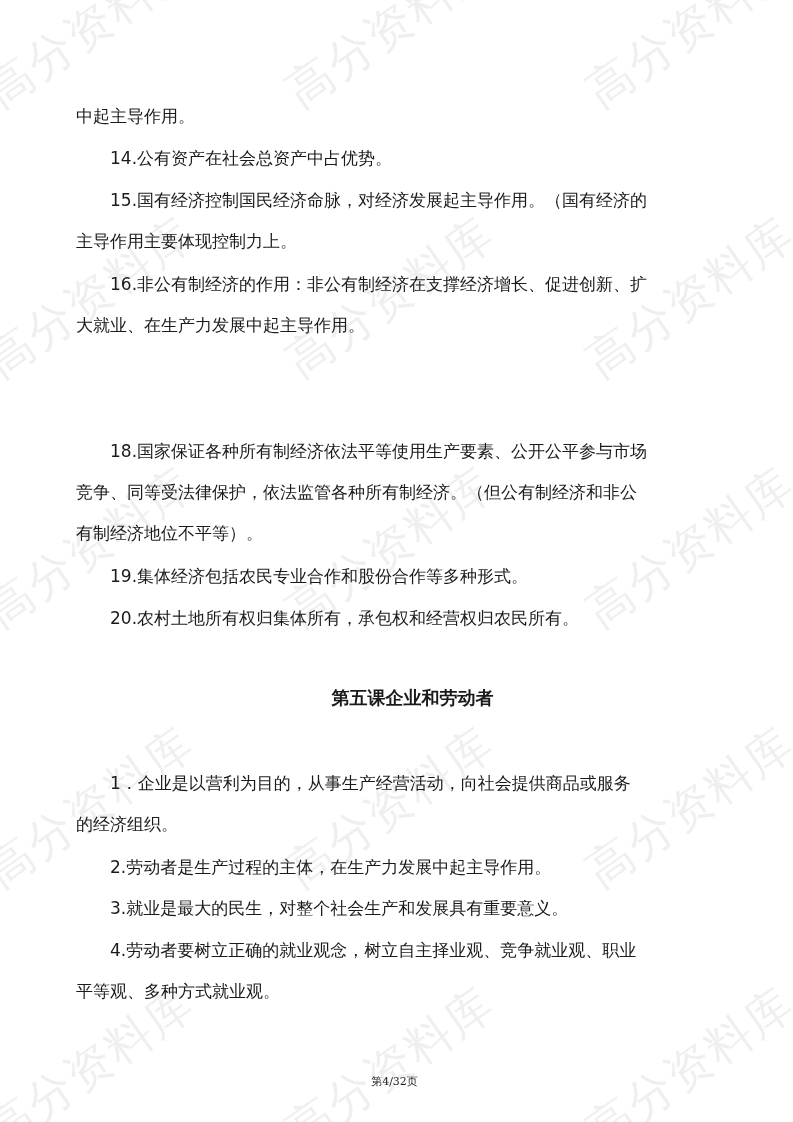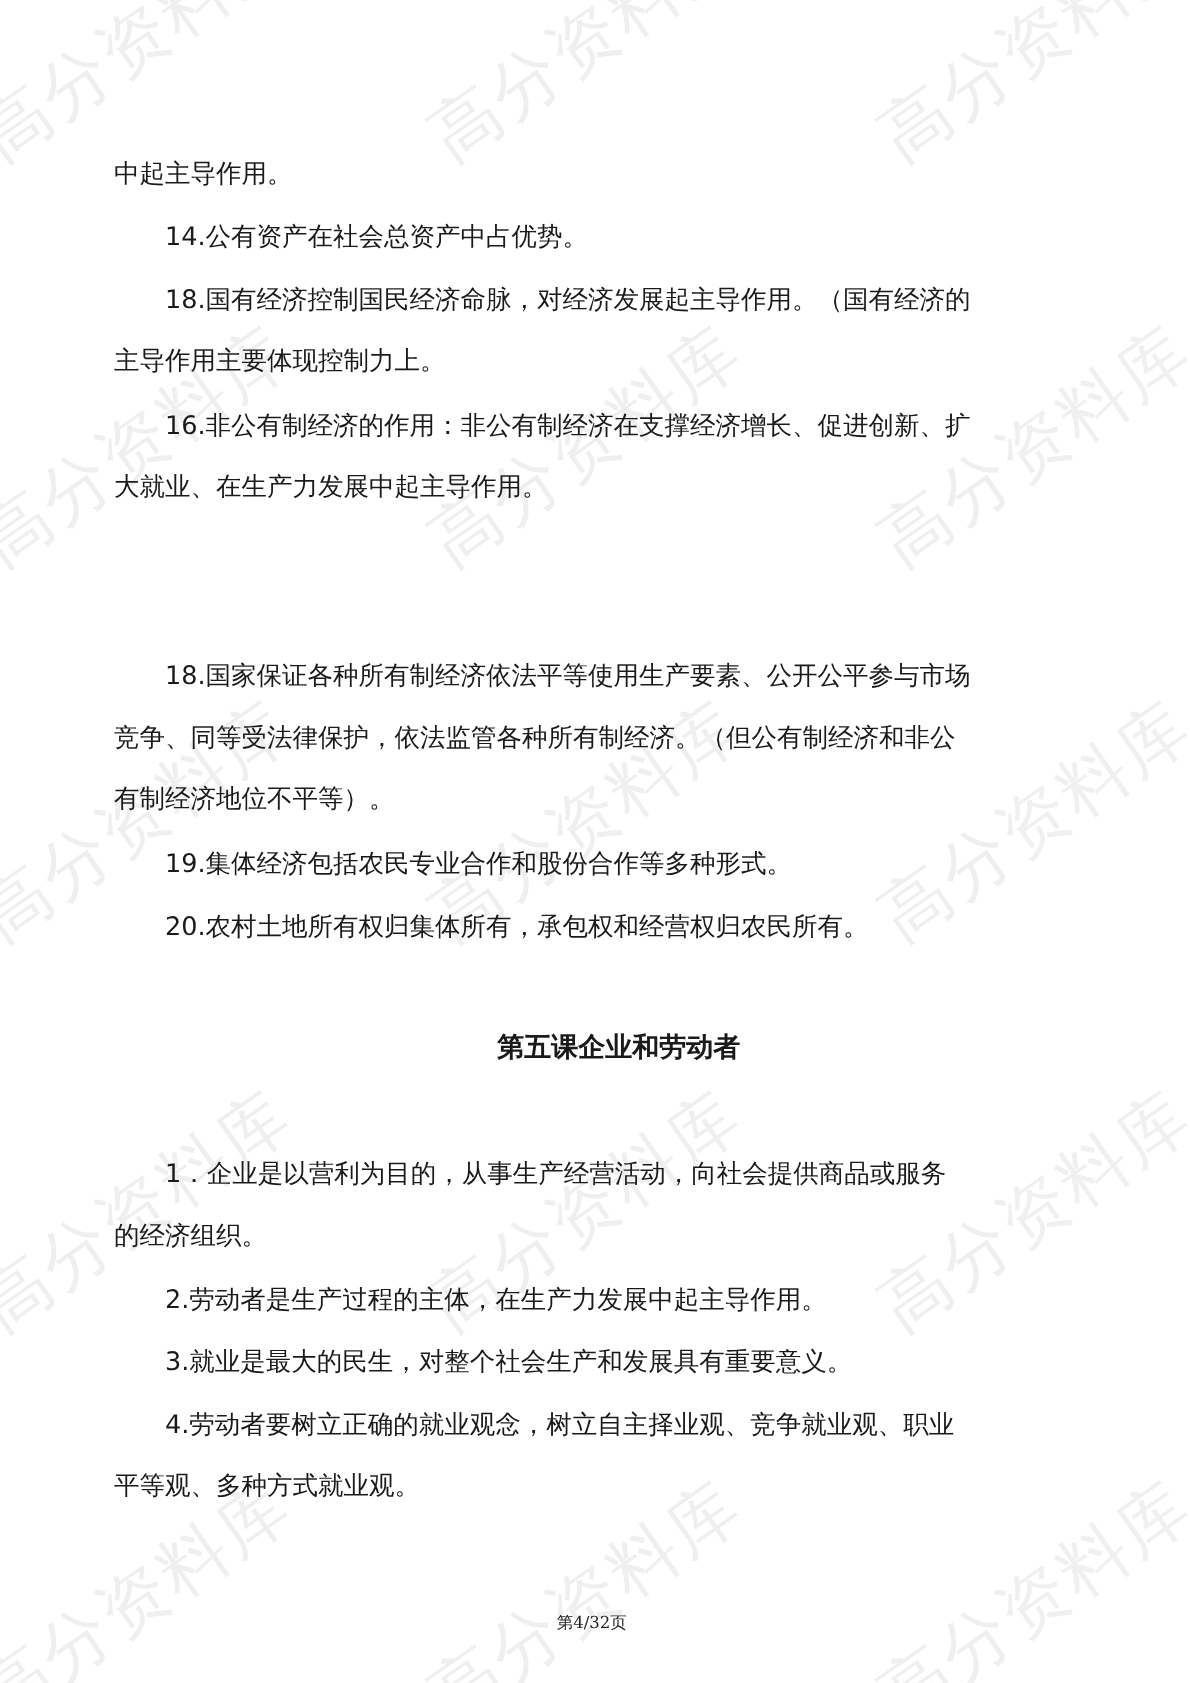--- a/index.html
+++ b/index.html
@@ -44,21 +44,21 @@
 
   <p class="para cont" style="top:96px;">
     <span class="line first">中起主导作用。</span>
   </p>
 
   <p class="para" style="top:138px;">
     <span class="line first">14.公有资产在社会总资产中占优势。</span>
   </p>
 
   <p class="para" style="top:180px;">
-    <span class="line first">18.国有经济控制国民经济命脉，对经济发展起主导作用。（国有经济的</span>
+    <span class="line first">15.国有经济控制国民经济命脉，对经济发展起主导作用。（国有经济的</span>
     <span class="line">主导作用主要体现控制力上。</span>
   </p>
 
   <p class="para" style="top:264px;">
     <span class="line first">16.非公有制经济的作用：非公有制经济在支撑经济增长、促进创新、扩</span>
     <span class="line">大就业、在生产力发展中起主导作用。</span>
   </p>
 
   <p class="para" style="top:348px;">
   </p>

